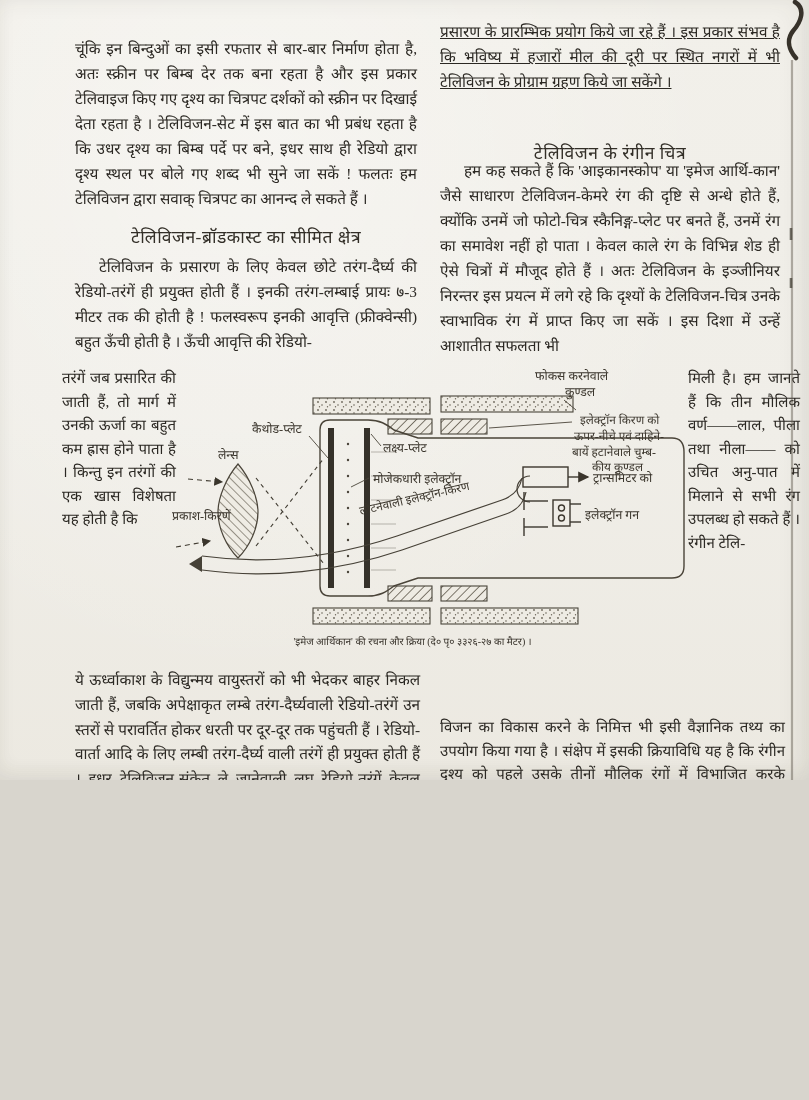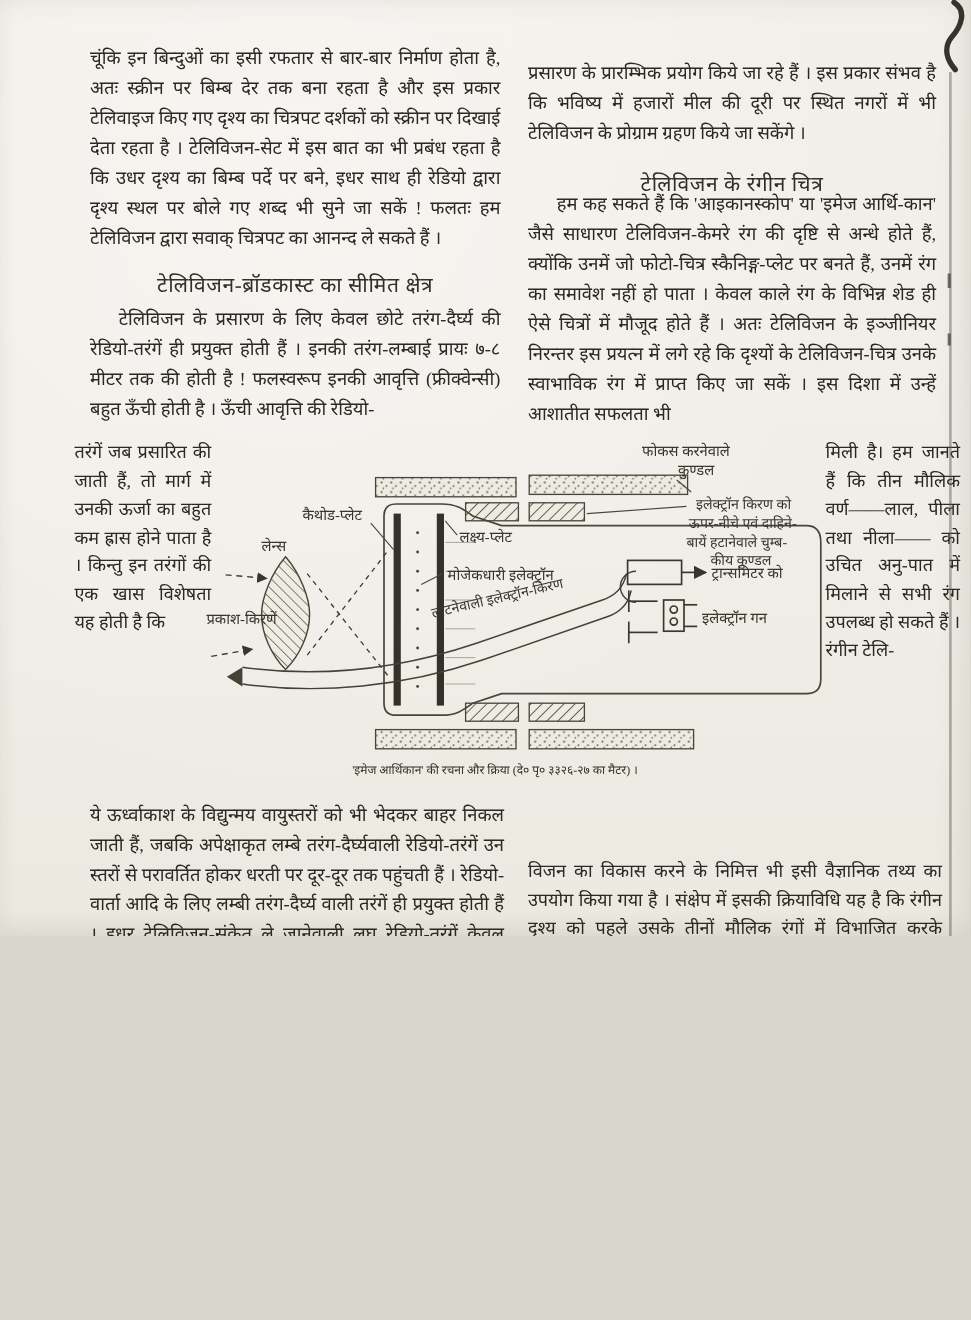--- a/index.html
+++ b/index.html
@@ -35,27 +35,27 @@
 </style>
 </head>
 <body>
 
 <div class="page">
 
   <p class="abs body-text" style="left:75px;top:36px;width:342px;">चूंकि इन बिन्दुओं का इसी रफतार से बार-बार निर्माण होता है, अतः स्क्रीन पर बिम्ब देर तक बना रहता है और इस प्रकार टेलिवाइज किए गए दृश्य का चित्रपट दर्शकों को स्क्रीन पर दिखाई देता रहता है । टेलिविजन-सेट में इस बात का भी प्रबंध रहता है कि उधर दृश्य का बिम्ब पर्दे पर बने, इधर साथ ही रेडियो द्वारा दृश्य स्थल पर बोले गए शब्द भी सुने जा सकें ! फलतः हम टेलिविजन द्वारा सवाक् चित्रपट का आनन्द ले सकते हैं ।</p>
 
   <div class="abs heading" style="left:75px;top:224px;width:342px;">टेलिविजन-ब्रॉडकास्ट का सीमित क्षेत्र</div>
 
-  <p class="abs body-text indent" style="left:75px;top:254px;width:342px;">टेलिविजन के प्रसारण के लिए केवल छोटे तरंग-दैर्घ्य की रेडियो-तरंगें ही प्रयुक्त होती हैं । इनकी तरंग-लम्बाई प्रायः ७-८ मीटर तक की होती है ! फलस्वरूप इनकी आवृत्ति (फ्रीक्वेन्सी) बहुत ऊँची होती है । ऊँची आवृत्ति की रेडियो-</p>
+  <p class="abs body-text indent" style="left:75px;top:254px;width:342px;">टेलिविजन के प्रसारण के लिए केवल छोटे तरंग-दैर्घ्य की रेडियो-तरंगें ही प्रयुक्त होती हैं । इनकी तरंग-लम्बाई प्रायः ७-3 मीटर तक की होती है ! फलस्वरूप इनकी आवृत्ति (फ्रीक्वेन्सी) बहुत ऊँची होती है । ऊँची आवृत्ति की रेडियो-</p>
 
   <p class="abs narrow" style="left:62px;top:367px;width:114px;">तरंगें जब प्रसारित की जाती हैं, तो मार्ग में उनकी ऊर्जा का बहुत कम ह्रास होने पाता है । किन्तु इन तरंगों की एक खास विशेषता यह होती है कि</p>
 
   <p class="abs narrow" style="left:688px;top:367px;width:112px;">मिली है। हम जानते हैं कि तीन मौलिक वर्ण——लाल, पीला तथा नीला—— को उचित अनु-पात में मिलाने से सभी रंग उपलब्ध हो सकते हैं । रंगीन टेलि-</p>
 
-  <p class="abs body-text" style="left:440px;top:49px;width:340px;">प्रसारण के प्रारम्भिक प्रयोग किये जा रहे हैं । इस प्रकार संभव है कि भविष्य में हजारों मील की दूरी पर स्थित नगरों में भी टेलिविजन के प्रोग्राम ग्रहण किये जा सकेंगे ।</p>
+  <p class="abs body-text" style="left:440px;top:19px;width:340px;text-decoration:underline;">प्रसारण के प्रारम्भिक प्रयोग किये जा रहे हैं । इस प्रकार संभव है कि भविष्य में हजारों मील की दूरी पर स्थित नगरों में भी टेलिविजन के प्रोग्राम ग्रहण किये जा सकेंगे ।</p>
 
   <div class="abs heading" style="left:440px;top:128px;width:340px;margin-top:12px;">टेलिविजन के रंगीन चित्र</div>
 
   <p class="abs body-text" style="left:440px;top:158px;width:340px;line-height:25px;text-indent:24px;">हम कह सकते हैं कि 'आइकानस्कोप' या 'इमेज आर्थि-कान' जैसे साधारण टेलिविजन-केमरे रंग की दृष्टि से अन्धे होते हैं, क्योंकि उनमें जो फोटो-चित्र स्कैनिङ्ग-प्लेट पर बनते हैं, उनमें रंग का समावेश नहीं हो पाता । केवल काले रंग के विभिन्न शेड ही ऐसे चित्रों में मौजूद होते हैं । अतः टेलिविजन के इञ्जीनियर निरन्तर इस प्रयत्न में लगे रहे कि दृश्यों के टेलिविजन-चित्र उनके स्वाभाविक रंग में प्राप्त किए जा सकें । इस दिशा में उन्हें आशातीत सफलता भी</p>
 
   <svg class="abs" style="left:172px;top:360px;overflow:visible;" width="520" height="272" viewBox="0 0 520 272">
     <defs>
       <pattern id="speck" width="8" height="8" patternUnits="userSpaceOnUse">
         <rect width="8" height="8" fill="#eeebe3"></rect>
         <circle cx="2" cy="2" r="0.9" fill="#6b6558"></circle>

